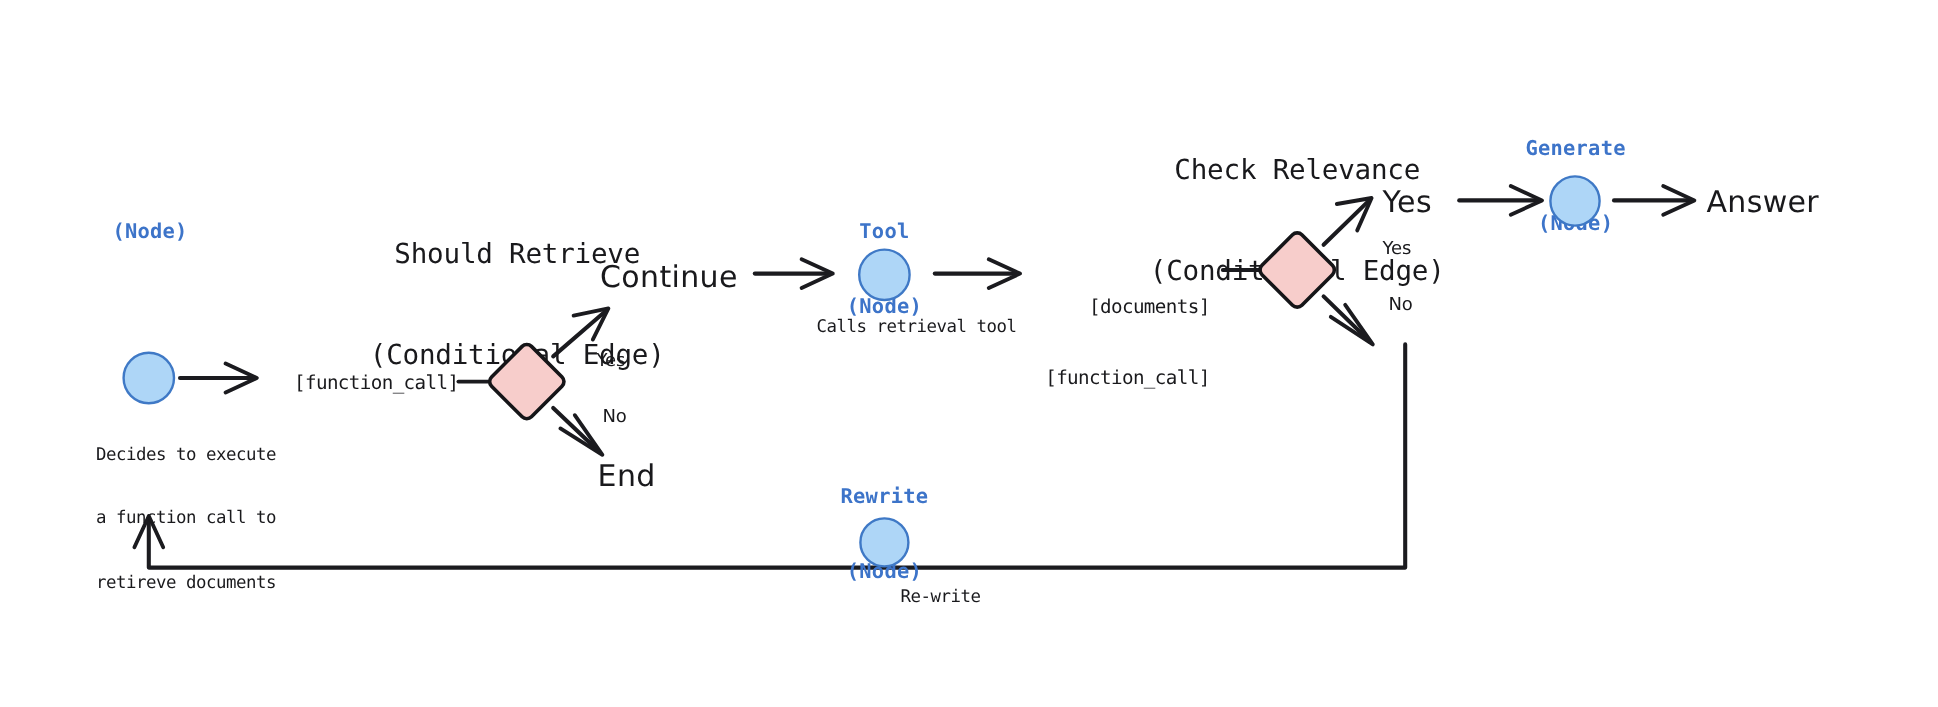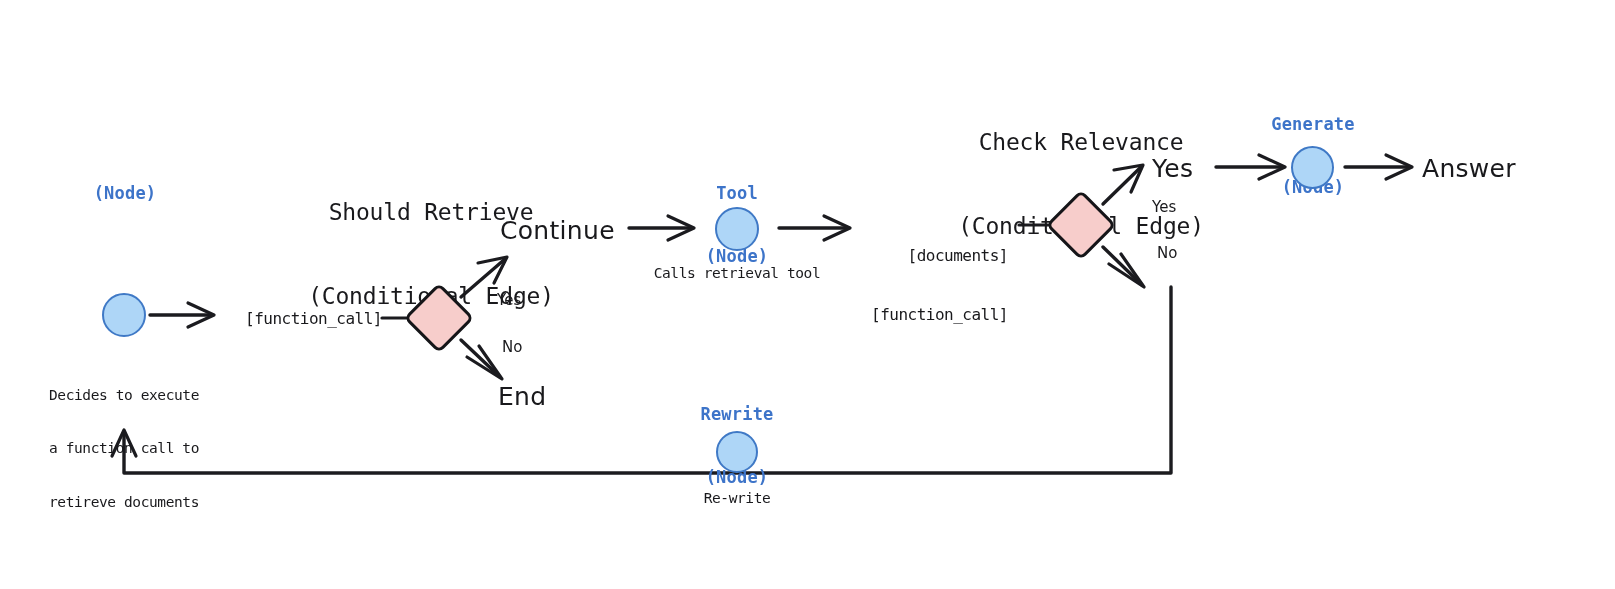--- a/index.html
+++ b/index.html
@@ -53,21 +53,21 @@
     color: #19191c;
     font-family: "DejaVu Sans", "Liberation Sans", sans-serif;
     font-size: 25px;
     letter-spacing: 0.3px;
   }
   
   .caption {
     color: #19191c;
     font-family: "DejaVu Sans Mono", "Liberation Mono", monospace;
     font-size: 14.5px;
-    text-align: center;
+    text-align: right;
     letter-spacing: -0.4px;
   }
   
   .token {
     color: #19191c;
     font-family: "DejaVu Sans Mono", "Liberation Mono", monospace;
     font-size: 16px;
     letter-spacing: -0.5px;
     text-align: right;
   }
@@ -155,21 +155,21 @@
         <polyline points="112,456 124,430 136,456" fill="none" stroke-width="3.2"></polyline>
       </g>
 
     </g>
   </svg>
 
   <div class="lbl node-title" style="left:44px; top:142px; width:162px;">
     <div>(Node)</div>
   </div>
   <div class="node-circle" style="left:102px; top:293px; width:44px; height:44px;"></div>
-  <div class="lbl caption" style="left:18px; top:352px; width:212px;">
+  <div class="lbl caption" style="left:18px; top:336px; width:212px;">
     <div>Decides to execute</div>
     <div>a function call to</div>
     <div>retireve documents</div>
   </div>
 
   <div class="lbl sec-title" style="left:278px; top:142px; width:306px;">
     <div>Should Retrieve</div>
     <div>(Conditional Edge)</div>
   </div>
   <div class="lbl token" style="left:222px; top:309px; width:160px;">[function_call]</div>

